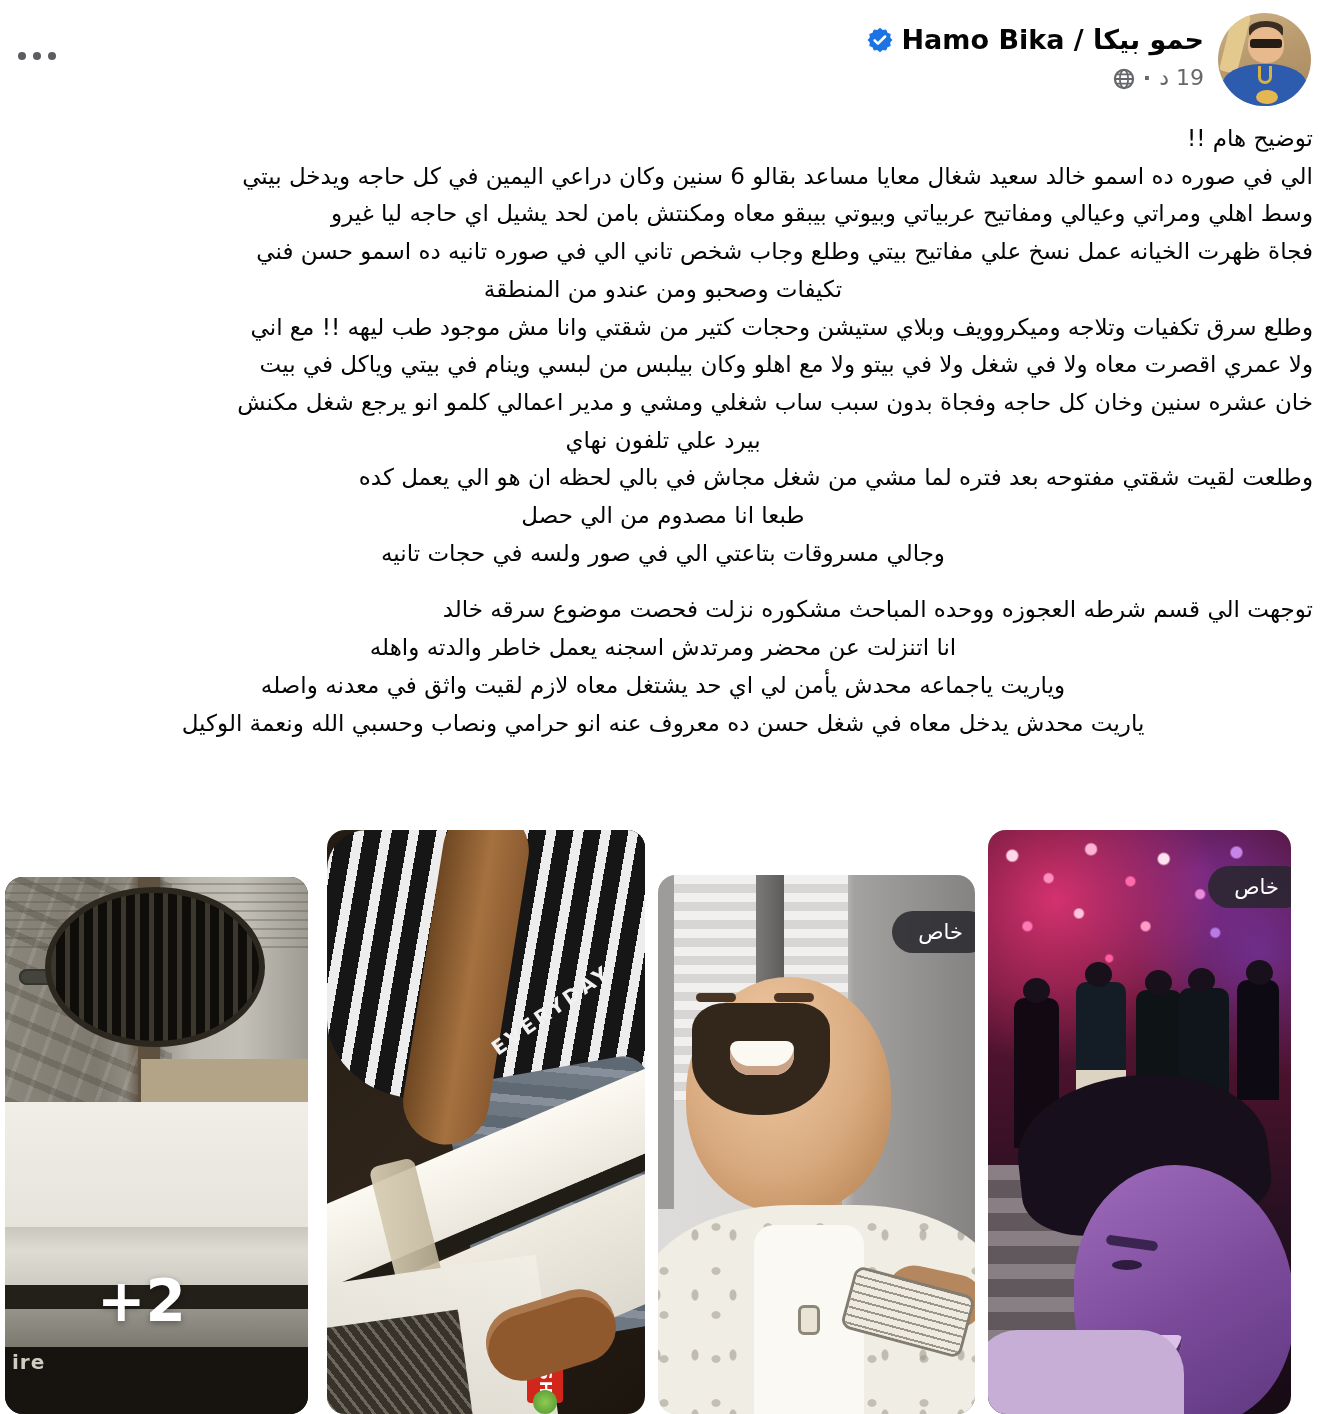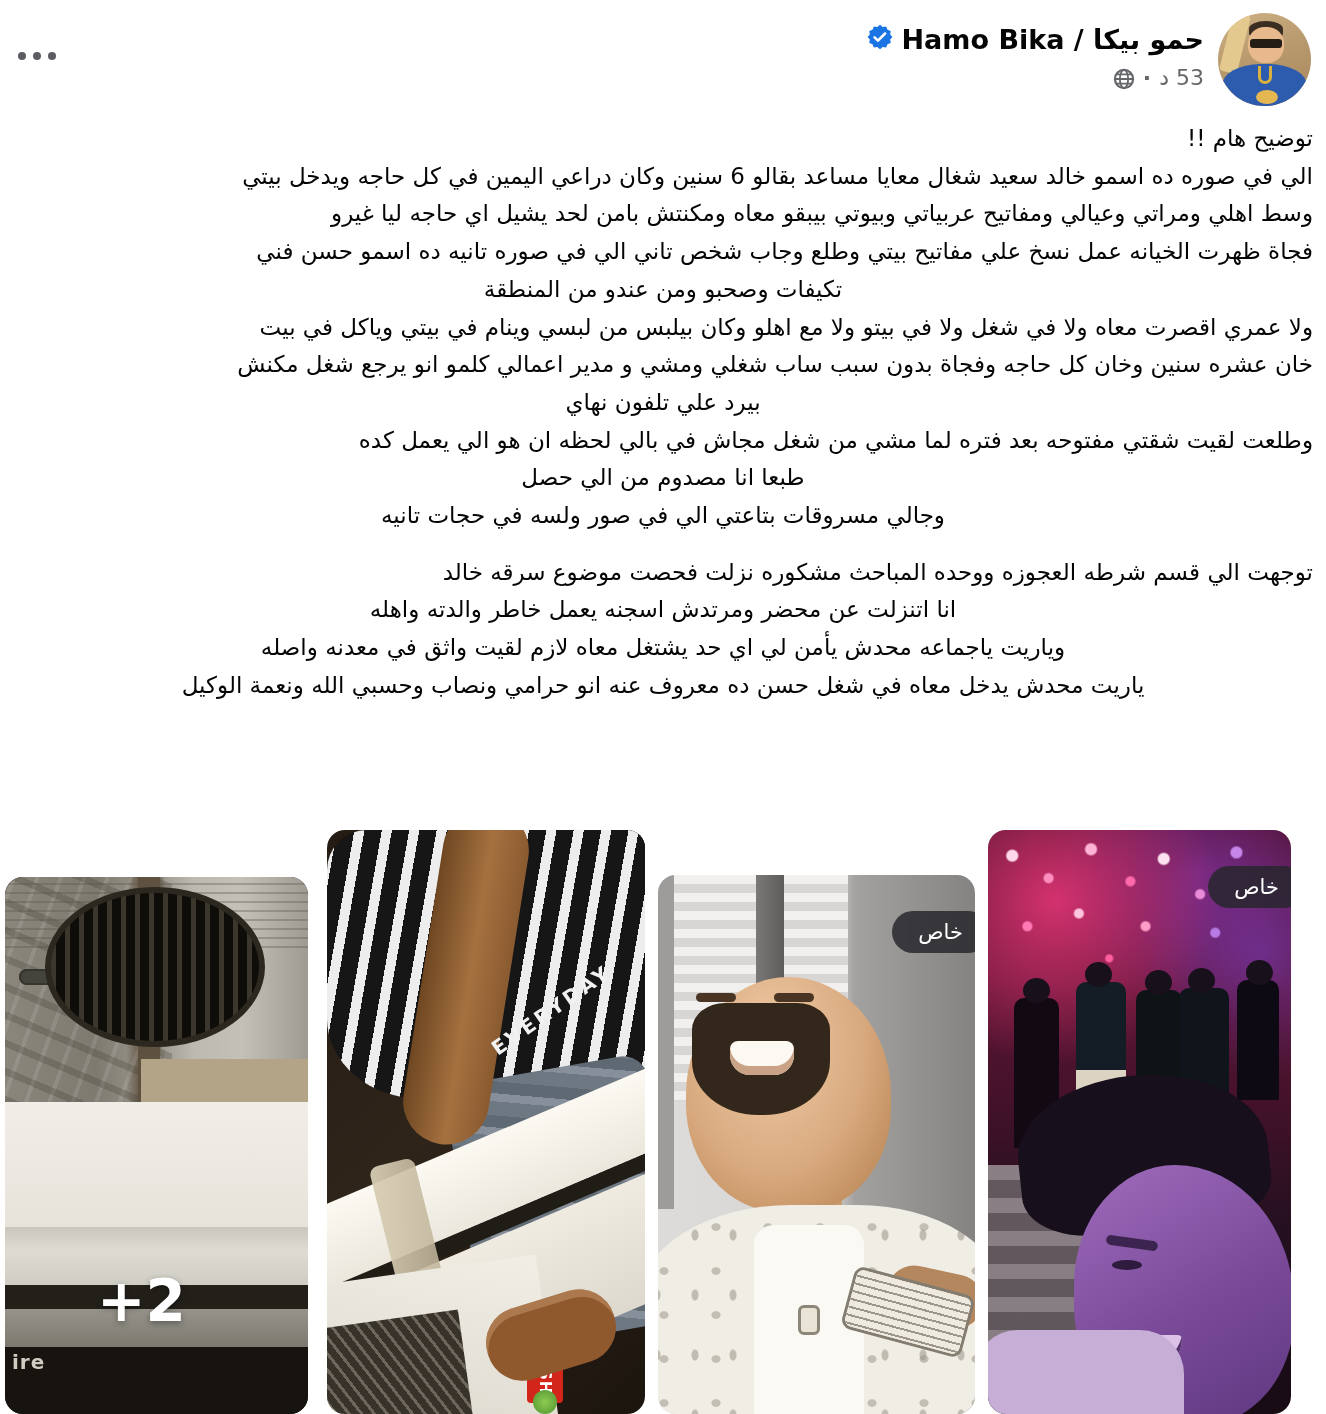--- a/index.html
+++ b/index.html
@@ -15,21 +15,21 @@
             overflow:hidden; background:linear-gradient(160deg,#cdb184 0%,#b89a6e 45%,#a8855c 100%); }
   .av-pillar { position:absolute; left:8px; top:0; width:18px; height:60px; background:#e4c98f; transform:rotate(14deg); border-radius:4px; }
   .av-hair  { position:absolute; top:8px; left:31px; width:34px; height:16px; background:#3a2d22; border-radius:50% 50% 20% 20%; }
   .av-head  { position:absolute; top:14px; left:30px; width:36px; height:36px; background:#e8b98c; border-radius:46%; }
   .av-glasses { position:absolute; top:26px; left:32px; width:32px; height:9px; background:#241d16; border-radius:3px; }
   .av-hoodie { position:absolute; bottom:-6px; left:4px; width:85px; height:48px; background:#2d5cae; border-radius:45% 45% 10% 10%; }
   .av-chain { position:absolute; bottom:22px; left:40px; width:14px; height:18px; border:3px solid #d9b13f; border-top:none; border-radius:0 0 10px 10px; }
   .av-bread { position:absolute; bottom:2px; left:38px; width:22px; height:14px; background:#e5b751; border-radius:50%; }
 
   .header-right { position:absolute; top:24px; right:122px; display:flex; flex-direction:column; align-items:flex-end; gap:10px; }
-  .name-row { direction:rtl; display:flex; align-items:flex-start; gap:9px; }
+  .name-row { direction:rtl; display:flex; align-items:center; gap:9px; }
   .profile-name { font-size:27px; font-weight:bold; color:#050505; cursor:pointer; }
   .badge { width:26px; height:26px; display:block; }
   .time-row { direction:rtl; display:flex; align-items:center; gap:8px; color:#65676b; font-size:22px; }
   .time-row .sep { font-weight:bold; }
   .globe { width:22px; height:22px; display:block; margin-top:2px; }
 
   
   .post-text { position:absolute; top:120px; right:0; left:0; direction:rtl; font-size:23px;
                line-height:37.7px; color:#050505; padding:0 13px; }
   .tl { text-align:right; }
@@ -182,21 +182,21 @@
 
   <div class="header-right">
     <div class="name-row">
       <span class="profile-name">حمو بيكا / Hamo Bika</span>
       <svg class="badge" viewBox="0 0 24 24">
         <path fill="#1b74e4" d="M12 0.6l2.5 2.1 3.2-0.5 1.2 3 3 1.2-0.5 3.2 2.1 2.4-2.1 2.4 0.5 3.2-3 1.2-1.2 3-3.2-0.5-2.5 2.1-2.5-2.1-3.2 0.5-1.2-3-3-1.2 0.5-3.2L0.5 12l2.1-2.4-0.5-3.2 3-1.2 1.2-3 3.2 0.5z"></path>
         <path d="M7 12.3l3.1 3.1 6.6-6.6" stroke="#fff" stroke-width="2.4" fill="none" stroke-linecap="round" stroke-linejoin="round"></path>
       </svg>
     </div>
     <div class="time-row">
-      <span>53 د</span>
+      <span>19 د</span>
       <span class="sep">·</span>
       <svg class="globe" viewBox="0 0 16 16">
         <circle cx="8" cy="8" r="6.6" fill="none" stroke="#65676b" stroke-width="1.6"></circle>
         <ellipse cx="8" cy="8" rx="3" ry="6.6" fill="none" stroke="#65676b" stroke-width="1.3"></ellipse>
         <path d="M1.6 8h12.8 M2.6 4.6h10.8 M2.6 11.4h10.8" stroke="#65676b" stroke-width="1.3"></path>
       </svg>
     </div>
   </div>
 
   <div class="avatar">
@@ -209,20 +209,21 @@
     <span class="av-bread"></span>
   </div>
 </header>
 
 <main class="post-text">
   <div class="tl">توضيح هام !!</div>
   <div class="tl">الي في صوره ده اسمو خالد سعيد شغال معايا مساعد بقالو 6 سنين وكان دراعي اليمين في كل حاجه ويدخل بيتي</div>
   <div class="tl">وسط اهلي ومراتي وعيالي ومفاتيح عربياتي وبيوتي بيبقو معاه ومكنتش بامن لحد يشيل اي حاجه ليا غيرو</div>
   <div class="tl">فجاة ظهرت الخيانه عمل نسخ علي مفاتيح بيتي وطلع وجاب شخص تاني الي في صوره تانيه ده اسمو حسن فني</div>
   <div class="tl c">تكيفات وصحبو ومن عندو من المنطقة</div>
+  <div class="tl">وطلع سرق تكفيات وتلاجه وميكروويف وبلاي ستيشن وحجات كتير من شقتي وانا مش موجود طب ليهه !! مع اني</div>
   <div class="tl">ولا عمري اقصرت معاه ولا في شغل ولا في بيتو ولا مع اهلو وكان بيلبس من لبسي وينام في بيتي وياكل في بيت</div>
   <div class="tl">خان عشره سنين وخان كل حاجه وفجاة بدون سبب ساب شغلي ومشي و مدير اعمالي كلمو انو يرجع شغل مكنش</div>
   <div class="tl c">بيرد علي تلفون نهاي</div>
   <div class="tl">وطلعت لقيت شقتي مفتوحه بعد فتره لما مشي من شغل  مجاش في بالي لحظه ان هو الي يعمل كده</div>
   <div class="tl c">طبعا انا مصدوم من الي حصل</div>
   <div class="tl c">وجالي مسروقات بتاعتي الي في صور ولسه في حجات تانيه</div>
   <div class="tl gap">توجهت الي قسم شرطه العجوزه ووحده المباحث مشكوره نزلت فحصت موضوع سرقه خالد</div>
   <div class="tl c">انا اتنزلت عن محضر ومرتدش اسجنه يعمل خاطر والدته واهله</div>
   <div class="tl c">وياريت ياجماعه محدش يأمن لي اي حد يشتغل معاه لازم لقيت واثق في معدنه واصله</div>
   <div class="tl c">ياريت محدش يدخل معاه في شغل حسن ده معروف عنه انو حرامي ونصاب وحسبي الله ونعمة الوكيل</div>

